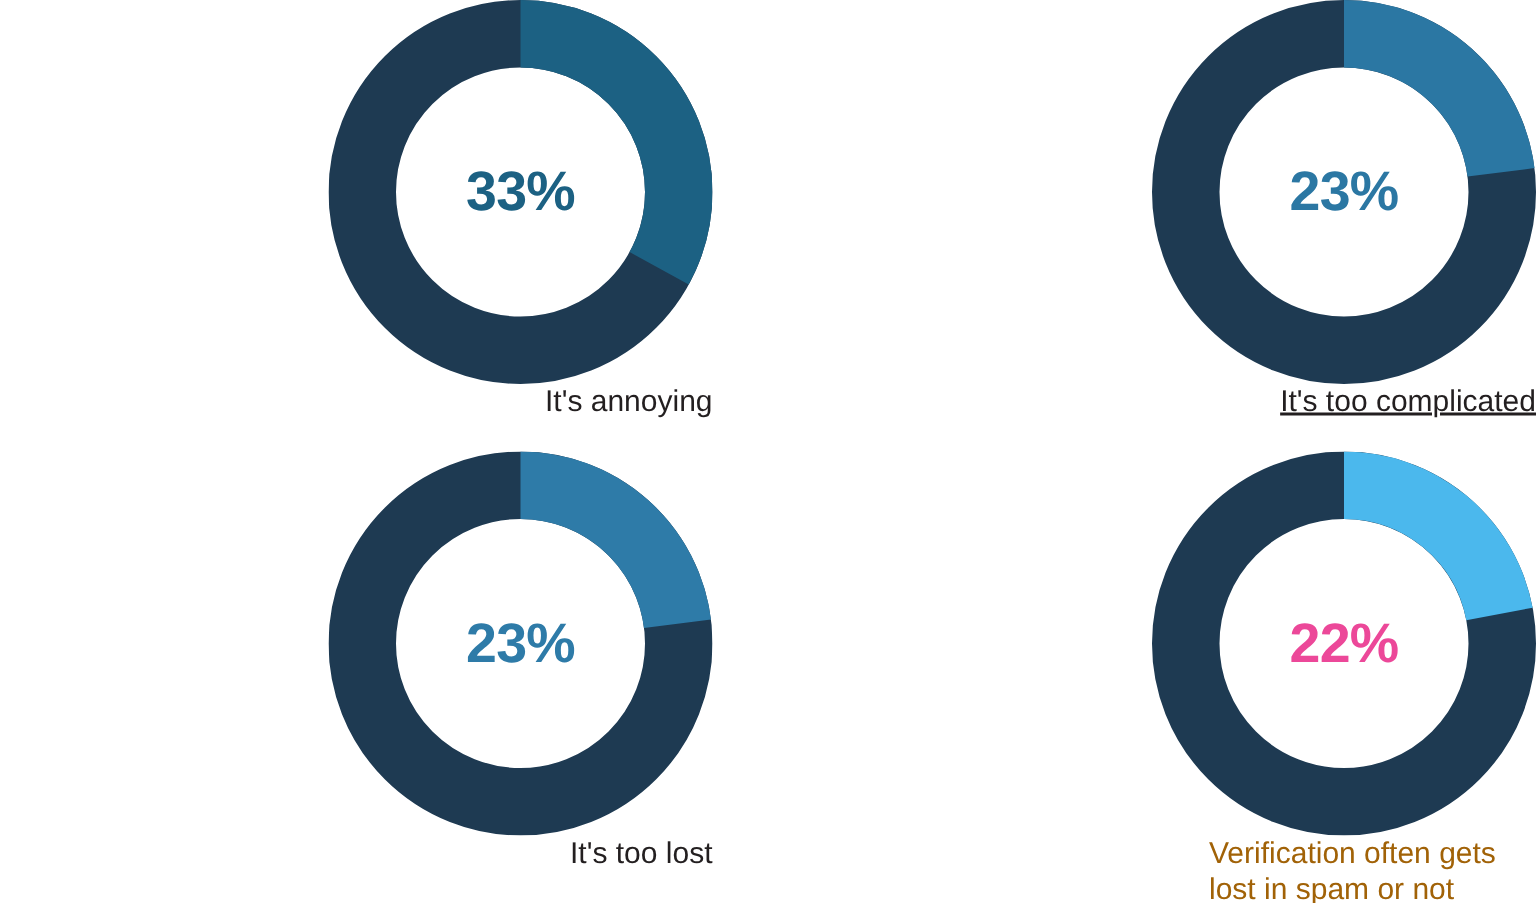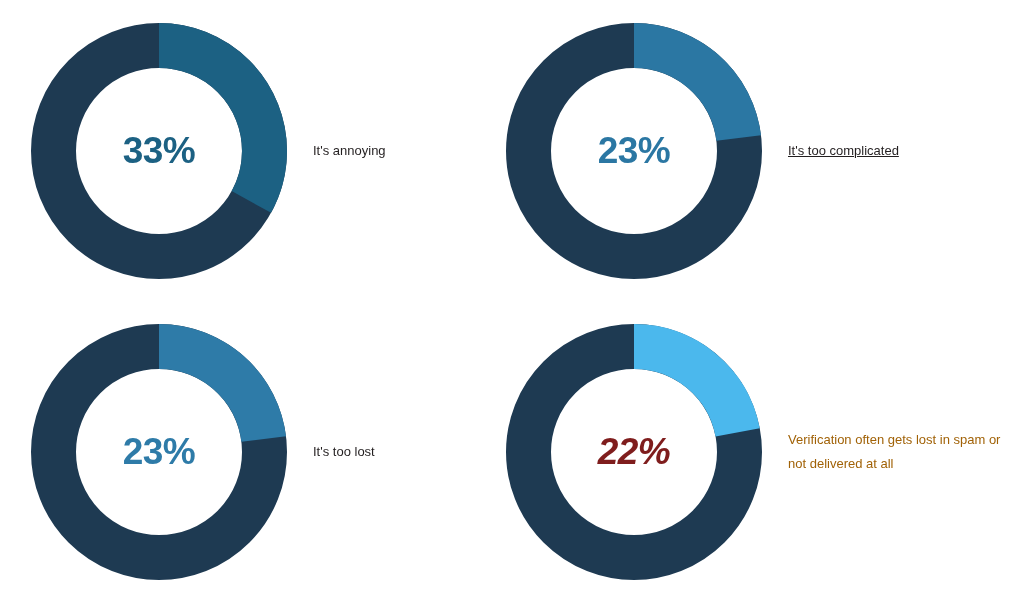--- a/index.html
+++ b/index.html
@@ -19,22 +19,22 @@
     position: relative;
     width: 1024px;
     height: 602px;
     display: grid;
     grid-template-columns: 475px 549px;
     grid-template-rows: 301px 301px;
   }
   .chart-cell {
     position: relative;
     display: flex;
-    flex-direction: row;
-    align-items: center;
+    flex-direction: column;
+    align-items: flex-end;
     box-sizing: border-box;
   }
   .cell-left  { padding-left: 31px; }
   .cell-right { padding-left: 31px; }
 
   .donut-wrap {
     position: relative;
     width: 256px;
     height: 256px;
     flex: 0 0 256px;
@@ -53,21 +53,21 @@
     display: flex;
     align-items: center;
     justify-content: center;
     font-size: 37px;
     font-weight: bold;
     letter-spacing: -0.5px;
     pointer-events: none;
   }
   .series-label {
     margin-left: 26px;
-    font-size: 13px;
+    font-size: 20px;
     line-height: 24px;
     color: #231f20;
     max-width: 218px;
     font-weight: normal;
   }
 </style>
 </head>
 <body style="background: rgb(255, 255, 255);">
 
 <div class="chart-grid">
@@ -104,18 +104,18 @@
     </div>
     <div class="series-label" style="color: rgb(35, 31, 32);">It's too lost</div>
   </div>
 
   <div class="chart-cell cell-right">
     <div class="donut-wrap">
       <svg class="donut-svg" viewBox="0 0 256 256">
         <circle cx="128" cy="128" r="105.5" fill="none" stroke-width="45" stroke="#1e3a52"></circle>
         <circle cx="128" cy="128" r="105.5" fill="none" stroke-width="45" transform="rotate(-90 128 128)" stroke="#4bb8ed" stroke-dasharray="145.8327309796382 517.0433189278082"></circle>
       </svg>
-      <div class="donut-center-label" style="color: #7f1d1d; font-style: italic;">22%</div>
+      <div class="donut-center-label" style="color: #ec4899;">22%</div>
     </div>
     <div class="series-label" style="color: #a16207;">Verification often gets lost in spam or not delivered at all</div>
   </div>
 
 </div>
 
 </body></html>

